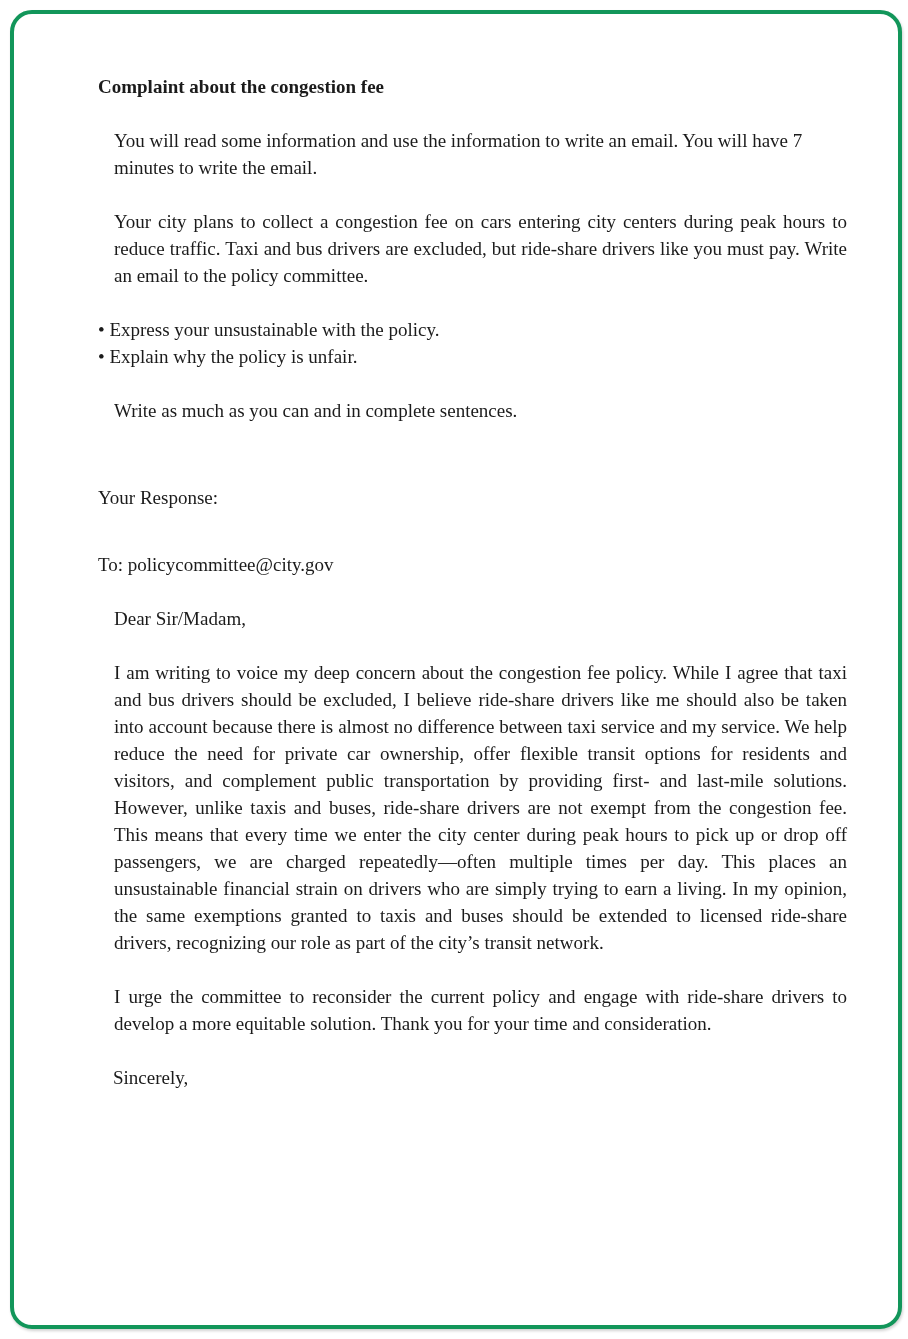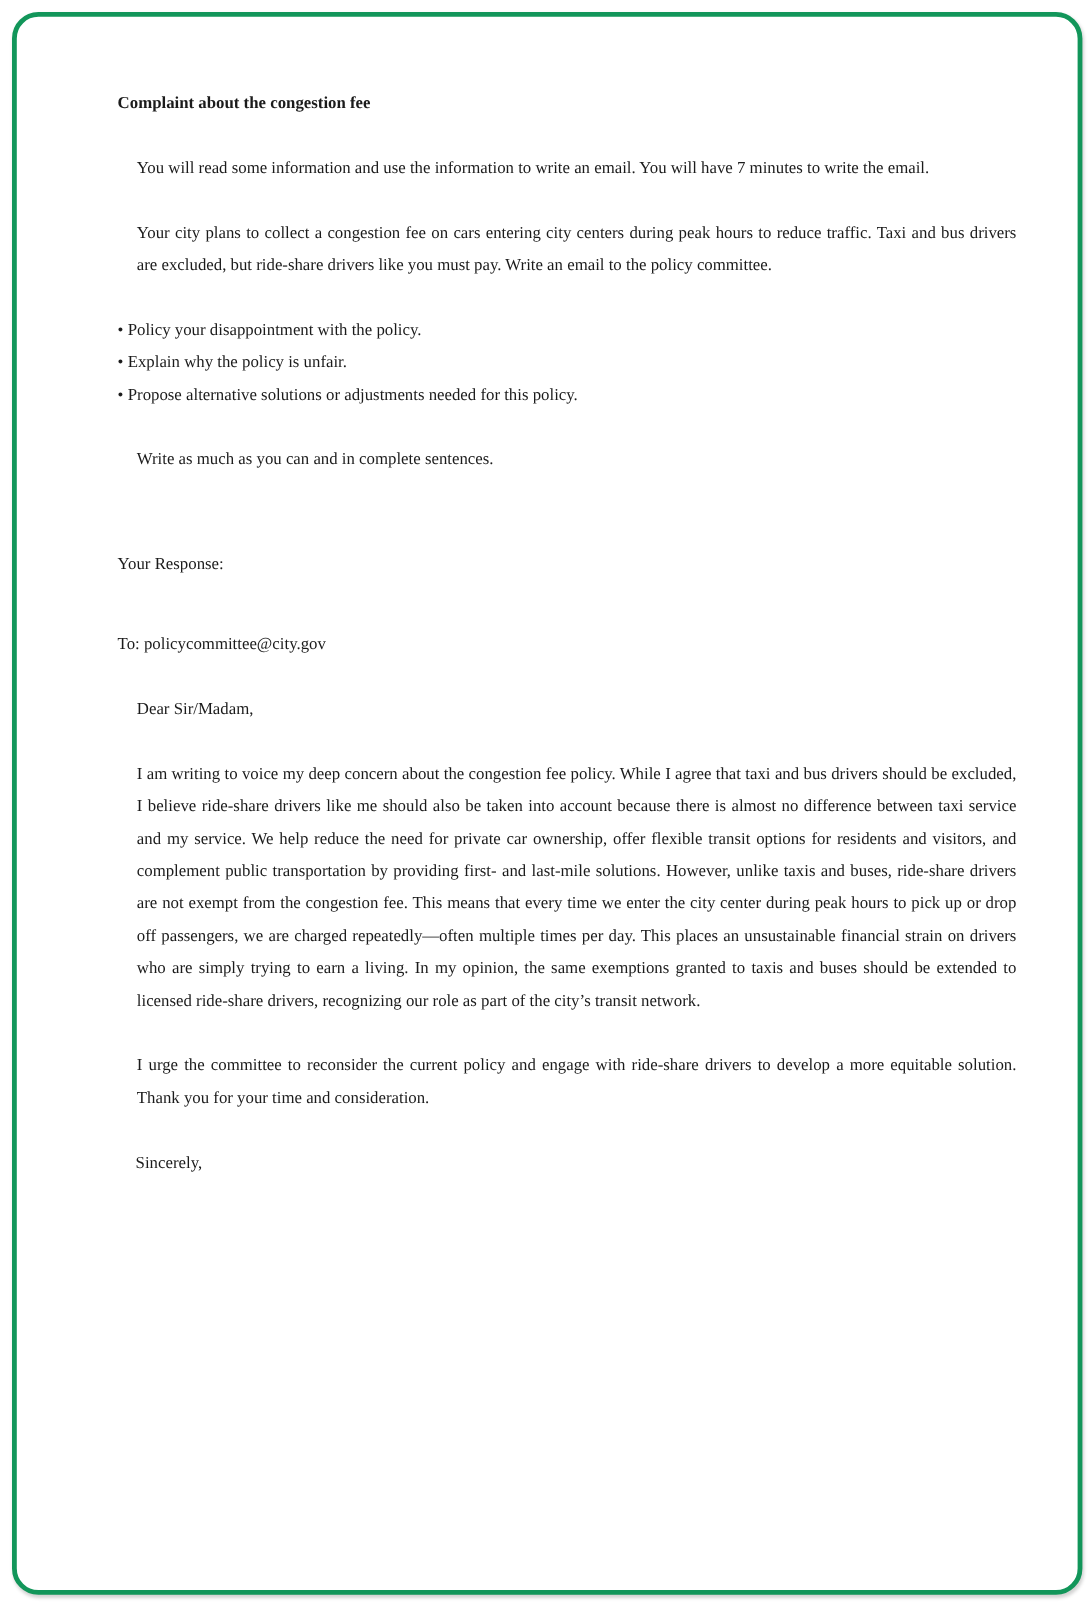--- a/index.html
+++ b/index.html
@@ -20,21 +20,21 @@
     width: 892px;
     height: 1319px;
     box-sizing: border-box;
     background: #ffffff;
     border: 4px solid #12965a;
     border-radius: 22px;
     box-shadow: 1px 2px 3px rgba(0,0,0,0.18);
   }
   .content {
     padding: 59px 51px 40px 84px;
-    font-size: 14px;
+    font-size: 19px;
     line-height: 27px;
     color: #1b1b1b;
   }
   .title {
     font-weight: bold;
     margin: 0 0 27px 0;
   }
   .para {
     margin: 0 0 27px 16px;
   }
@@ -67,23 +67,22 @@
 <div class="card">
   <div class="content">
 
     <p class="title">Complaint about the congestion fee</p>
 
     <p class="para">You will read some information and use the information to write an email. You will have 7 minutes to write the email.</p>
 
     <p class="para justified">Your city plans to collect a congestion fee on cars entering city centers during peak hours to reduce traffic. Taxi and bus drivers are excluded, but ride-share drivers like you must pay. Write an email to the policy committee.</p>
 
     <div class="bullet-list">
-      <span class="bullet-item"><span class="bullet-glyph">•</span> <span>Policy your disappointment with the policy.</span></span>
+      <span class="bullet-item"><span class="bullet-glyph">•</span> <span>Express your unsustainable with the policy.</span></span>
       <span class="bullet-item"><span class="bullet-glyph">•</span> <span>Explain why the policy is unfair.</span></span>
-      <span class="bullet-item"><span class="bullet-glyph">•</span> <span>Propose alternative solutions or adjustments needed for this policy.</span></span>
     </div>
 
     <p class="para">Write as much as you can and in complete sentences.</p>
 
     <div class="response-block">
       <span class="line">Your Response:</span>
       <span class="line"><span>To:</span> <span>policycommittee@city.gov</span></span>
     </div>
 
     <p class="para">Dear Sir/Madam,</p>

